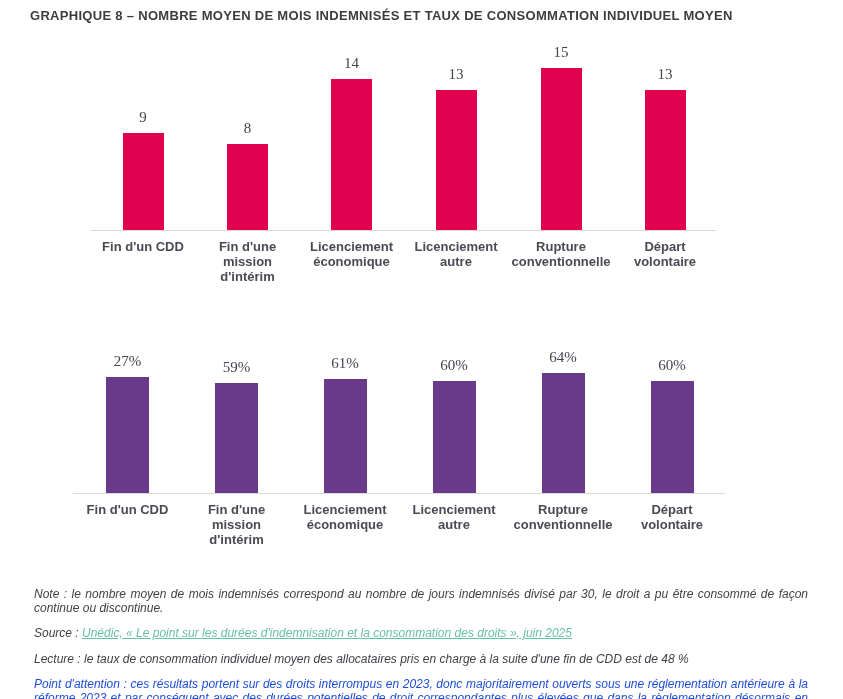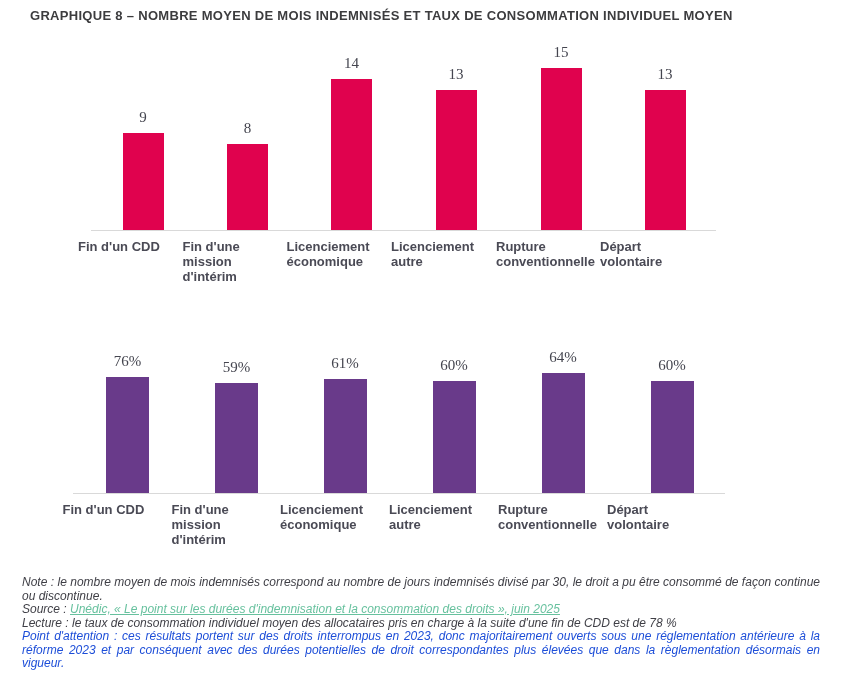--- a/index.html
+++ b/index.html
@@ -15,28 +15,28 @@
   .plot { position:absolute; border-bottom:1px solid #d9d9d9; }
   #plot-months { left:91px; top:40px;  width:625px; height:190px; }
   #plot-rate   { left:73px; top:343px; width:652px; height:150px; }
   .bar { position:absolute; bottom:0; }
   .val {
     position:absolute; width:80px; text-align:center;
     font-family:"Liberation Serif","DejaVu Serif",serif;
     font-size:15px; color:#44454f;
   }
   .cat {
-    position:absolute; width:130px; text-align:left;
+    position:absolute; width:130px; text-align:center;
     font-weight:700; font-size:13px; line-height:15px; color:#4a4a55;
   }
   .notes {
     position:absolute; left:22px; top:576px; width:798px;
     font-style:italic; font-size:12px; line-height:13.5px; color:#3f3f46;
   }
-  .notes p { margin:0; }
+  .notes p { margin:12px; }
   .just { text-align:justify; }
   .attention { color:#1d4ed8; }
   .src-link { color:#67c19e; cursor:pointer; }
 </style>
 </head>
 <body>
 
 <div class="page">
 
   <div class="title">GRAPHIQUE 8 – NOMBRE MOYEN DE MOIS INDEMNISÉS ET TAUX DE CONSOMMATION INDIVIDUEL MOYEN</div>
@@ -75,21 +75,21 @@
       <div class="bar" style="left: 553.5px; width: 41px; height: 140px; background: rgb(224, 2, 78);"></div>
       <div class="val" style="left: 534px; bottom: 147px;">13</div>
       <div class="cat" style="left: 509px; top: 100%; margin-top: 9px;">
         <div>Départ</div>
         <div>volontaire</div>
       </div>
     </div>
 
   <div class="plot" id="plot-rate">
       <div class="bar" style="left: 33px; width: 43px; height: 116px; background: rgb(105, 58, 138);"></div>
-      <div class="val" style="left: 14.5px; bottom: 123px;">76%</div>
+      <div class="val" style="left: 14.5px; bottom: 123px;">27%</div>
       <div class="cat" style="left: -10.5px; top: 100%; margin-top: 9px;">
         <div>Fin d'un CDD</div>
       </div>
       <div class="bar" style="left: 142px; width: 43px; height: 110px; background: rgb(105, 58, 138);"></div>
       <div class="val" style="left: 123.5px; bottom: 117px;">59%</div>
       <div class="cat" style="left: 98.5px; top: 100%; margin-top: 9px;">
         <div>Fin d'une</div>
         <div>mission</div>
         <div>d'intérim</div>
       </div>
@@ -115,17 +115,17 @@
       <div class="val" style="left: 559px; bottom: 119px;">60%</div>
       <div class="cat" style="left: 534px; top: 100%; margin-top: 9px;">
         <div>Départ</div>
         <div>volontaire</div>
       </div>
     </div>
 
   <div class="notes">
     <p class="just">Note : le nombre moyen de mois indemnisés correspond au nombre de jours indemnisés divisé par 30, le droit a pu être consommé de façon continue ou discontinue.</p>
     <p><span>Source : </span><a class="src-link" href="#">Unédic, « Le point sur les durées d'indemnisation et la consommation des droits », juin 2025</a></p>
-    <p>Lecture : le taux de consommation individuel moyen des allocataires pris en charge à la suite d'une fin de CDD est de 78 %</p>
+    <p>Lecture : le taux de consommation individuel moyen des allocataires pris en charge à la suite d'une fin de CDD est de 48 %</p>
     <p class="just attention">Point d'attention : ces résultats portent sur des droits interrompus en 2023, donc majoritairement ouverts sous une réglementation antérieure à la réforme 2023 et par conséquent avec des durées potentielles de droit correspondantes plus élevées que dans la règlementation désormais en vigueur.</p>
   </div>
 
 </div>
 
 </body></html>

